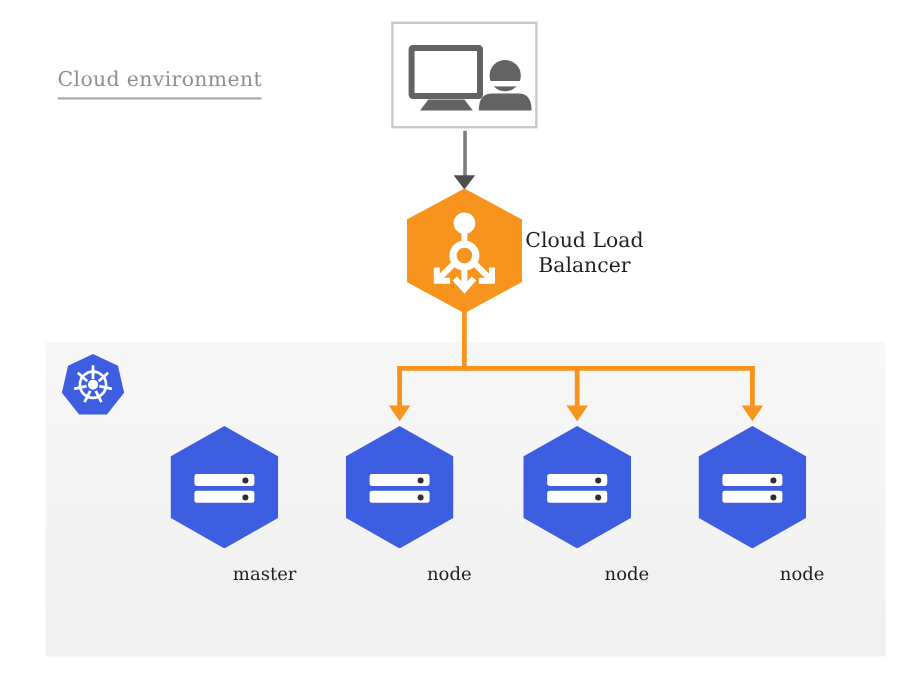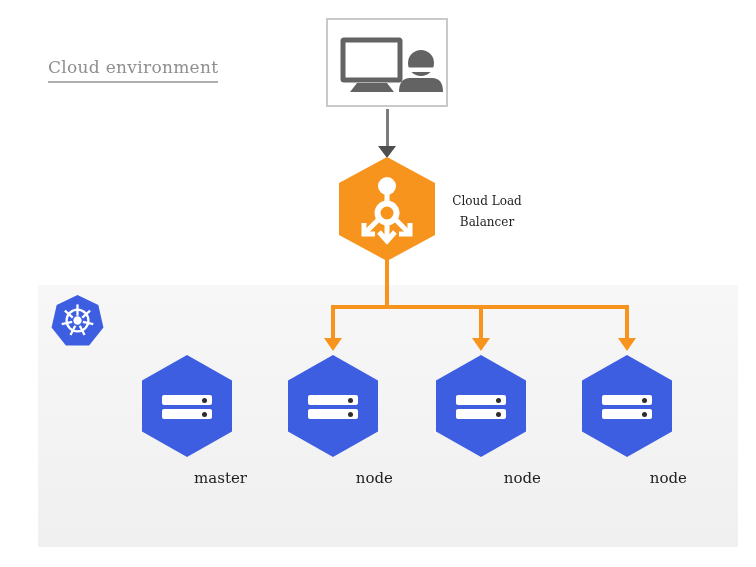--- a/index.html
+++ b/index.html
@@ -37,21 +37,21 @@
   .hex-node1{left:288px;}
   .hex-node2{left:436px;}
   .hex-node3{left:582px;}
   
   .srv-bar{position:absolute;left:20px;width:50px;height:10px;background:#ffffff;border-radius:2px;}
   .srv-bar.b1{top:40px;} .srv-bar.b2{top:54px;}
   .srv-dot{position:absolute;right:5px;top:2.5px;width:5px;height:5px;border-radius:50%;background:#2e2e2e;}
   
   .lb-label{
     position:absolute;left:437px;top:191px;width:100px;text-align:center;
-    font-size:12px;line-height:21px;color:#1e1e1e;
+    font-size:17px;line-height:21px;color:#1e1e1e;
   }
   
   .panel{
     position:absolute;left:38px;top:285px;width:700px;height:262px;
     background:linear-gradient(#f7f7f8,#f0f0f1);
   }
   
   .k8s{position:absolute;left:49px;top:293px;width:57px;height:57px;}
   
   .oc{position:absolute;background:#f7941e;}

